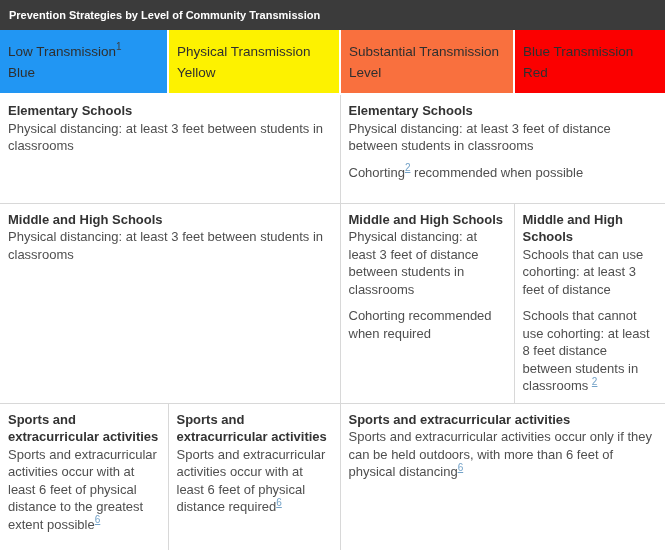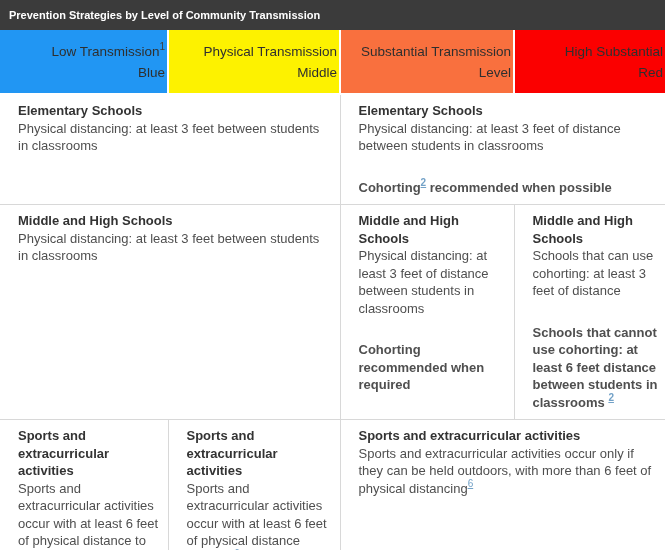--- a/index.html
+++ b/index.html
@@ -26,54 +26,54 @@
   table.ps-table {
     width: 665px;
     border-collapse: collapse;
     table-layout: fixed;
   }
   th.legend {
     box-sizing: border-box;
     height: 64px;
     border: 2px solid #ffffff;
     border-top: none;
-    text-align: right;
+    text-align: left;
     vertical-align: middle;
     font-size: 13.5px;
     font-weight: 400;
     line-height: 21px;
     color: #2f2f2f;
-    padding: 2px;
+    padding: 8px;
   }
   th.legend:first-child { border-left: none; }
   th.legend:last-child  { border-right: none; }
   th.low         { background: var(--low-bg, #2196f3); }
   th.moderate    { background: var(--moderate-bg, #fdf200); }
   th.substantial { background: var(--substantial-bg, #f9703e); }
   th.high        { background: var(--high-bg, #fb0000); }
   td.cell {
     box-sizing: border-box;
     border: 1px solid var(--border-color, #d8d8d8);
     vertical-align: top;
-    padding: 7px 7px 8px 18px;
+    padding: 7px 7px 8px 8px;
     font-size: 13px;
     line-height: 17.5px;
     color: var(--body-color, #4f4f4f);
     background: #ffffff;
   }
   tr td.cell:first-child { border-left: none; }
   .cell-heading {
     font-weight: 700;
     color: var(--heading-color, #333333);
     margin: 0;
   }
   td.cell p {
     margin: 0;
   }
-  td.cell p + p { margin-top: 24px; font-weight: bold; }
+  td.cell p + p { margin-top: 9px; }
   sup { line-height: 0; }
   sup a {
     color: var(--link-color, #72a1c7);
     text-decoration: underline;
     font-size: 10px;
   }
   th.legend sup a {
     color: #3e3e3e;
     text-decoration: none;
     font-size: 10px;
@@ -94,28 +94,28 @@
       <col style="width:151px">
   </colgroup>
   <thead>
     <tr>
       <th class="legend low">
         <div><span>Low Transmission</span><sup><a href="#">1</a></sup></div>
         <div>Blue</div>
       </th>
       <th class="legend moderate">
         <div>Physical Transmission</div>
-        <div>Middle</div>
+        <div>Yellow</div>
       </th>
       <th class="legend substantial">
         <div>Substantial Transmission</div>
         <div>Level</div>
       </th>
       <th class="legend high">
-        <div>High Substantial</div>
+        <div>Blue Transmission</div>
         <div>Red</div>
       </th>
     </tr>
   </thead>
   <tbody>
     <tr style="height:109px">
       <td class="cell" colspan="2">
         <div class="cell-heading">Elementary Schools</div>
         <p><span>Physical distancing: at least 3 feet between students in classrooms</span></p>
       </td>
@@ -131,21 +131,21 @@
         <p><span>Physical distancing: at least 3 feet between students in classrooms</span></p>
       </td>
       <td class="cell">
         <div class="cell-heading">Middle and High Schools</div>
         <p><span>Physical distancing: at least 3 feet of distance between students in classrooms</span></p>
         <p><span>Cohorting recommended when required</span></p>
       </td>
       <td class="cell">
         <div class="cell-heading">Middle and High Schools</div>
         <p><span>Schools that can use cohorting: at least 3 feet of distance</span></p>
-        <p><span>Schools that cannot use cohorting: at least 6 feet distance between students in classrooms </span><sup><a href="#">2</a></sup></p>
+        <p><span>Schools that cannot use cohorting: at least 8 feet distance between students in classrooms </span><sup><a href="#">2</a></sup></p>
       </td>
     </tr>
     <tr style="height:175px">
       <td class="cell">
         <div class="cell-heading">Sports and extracurricular activities</div>
         <p><span>Sports and extracurricular activities occur with at least 6 feet of physical distance to the greatest extent possible</span><sup><a href="#">6</a></sup></p>
       </td>
       <td class="cell">
         <div class="cell-heading">Sports and extracurricular activities</div>
         <p><span>Sports and extracurricular activities occur with at least 6 feet of physical distance required</span><sup><a href="#">6</a></sup></p>

